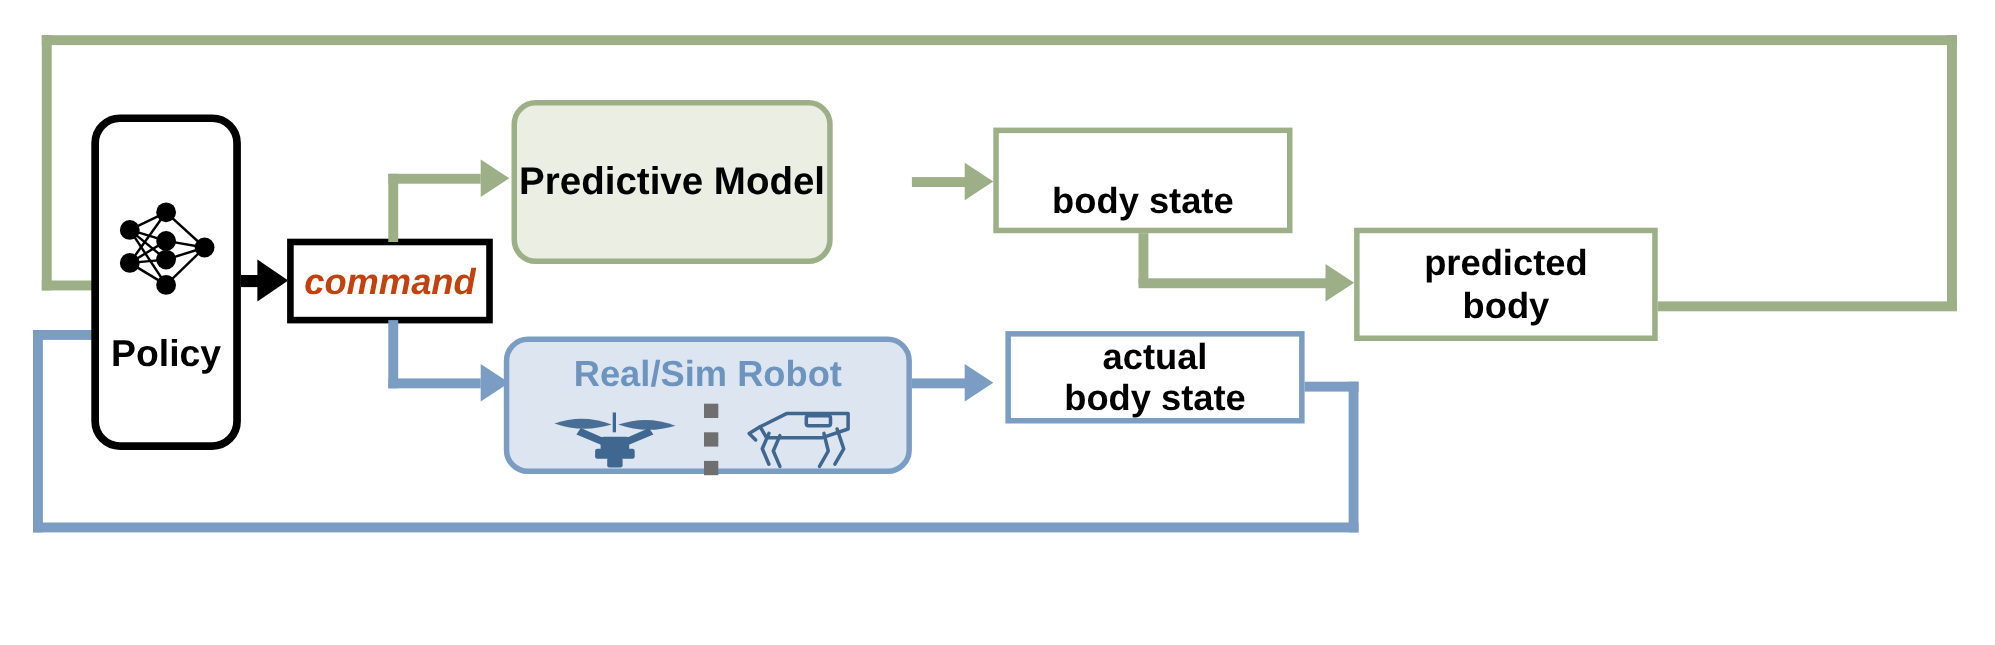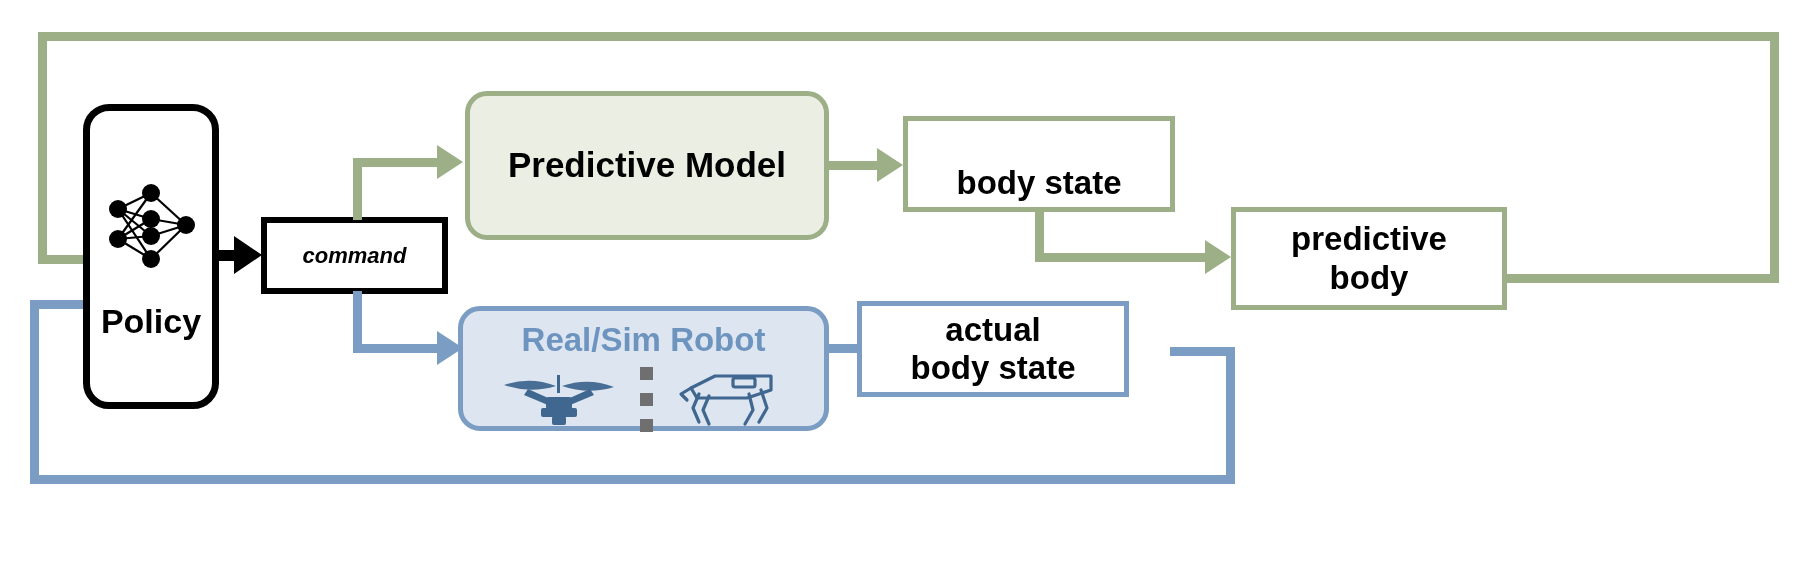--- a/index.html
+++ b/index.html
@@ -65,24 +65,24 @@
   .command-box {
     position: absolute;
     background: #ffffff;
     border: 6px solid #000000;
     box-sizing: border-box;
     display: flex;
     align-items: center;
     justify-content: center;
   }
   .command-label {
-    font-size: 22px;
+    font-size: 33px;
     font-weight: bold;
     font-style: italic;
-    color: #000000;
+    color: #c2410c;
   }
 
   .predictive-model-box {
     position: absolute;
     background: #eaeee3;
     border: 5px solid #9caf87;
     border-radius: 22px;
     box-sizing: border-box;
     display: flex;
     flex-direction: column;
@@ -221,21 +221,21 @@
   </div>
 
   <div class="seg green abs" style="left:353px; top:158px; width:9px; height:62px;"></div>
   <div class="seg green abs" style="left:353px; top:158px; width:84px; height:9px;"></div>
   <div class="arrowhead right green" style="left:437px; top:145px;"></div>
 
   <div class="seg blue abs" style="left:353px; top:291px; width:9px; height:62px;"></div>
   <div class="seg blue abs" style="left:353px; top:344px; width:84px; height:9px;"></div>
   <div class="arrowhead right blue" style="left:437px; top:331px;"></div>
 
-  <div class="predictive-model-box" style="left:465px; top:91px; width:364px; height:149px;">
+  <div class="predictive-model-box" style="left:465px; top:91px; width:292px; height:149px;">
     <span class="pm-title">Predictive Model</span>
   </div>
 
   <div class="seg green abs" style="left:829px; top:161px; width:55px; height:9px;"></div>
   <div class="arrowhead right green" style="left:877px; top:148px;"></div>
 
   <div class="state-box green-edge" style="left:903px; top:116px; width:272px; height:96px;">
     <span class="state-label">
       <br>
       <span>body state</span>
@@ -292,27 +292,27 @@
             <path d="M16 24 L6 30 L12 36"></path>
           </g>
         </svg>
       </span>
     </div>
   </div>
 
   <div class="seg blue abs" style="left:829px; top:344px; width:55px; height:9px;"></div>
   <div class="arrowhead right blue" style="left:877px; top:331px;"></div>
 
-  <div class="state-box blue-edge" style="left:857px; top:301px; width:272px; height:96px;">
+  <div class="state-box blue-edge" style="left:914px; top:301px; width:272px; height:84px;">
     <span class="state-label">
       <span>actual</span><br>
       <span>body state</span>
     </span>
   </div>
 
   <div class="state-box green-edge" style="left:1231px; top:207px; width:276px; height:103px;">
     <span class="state-label">
-      <span>predictive</span><br>
+      <span>predicted</span><br>
       <span>body</span>
     </span>
   </div>
 
 </div>
 
 </body></html>

